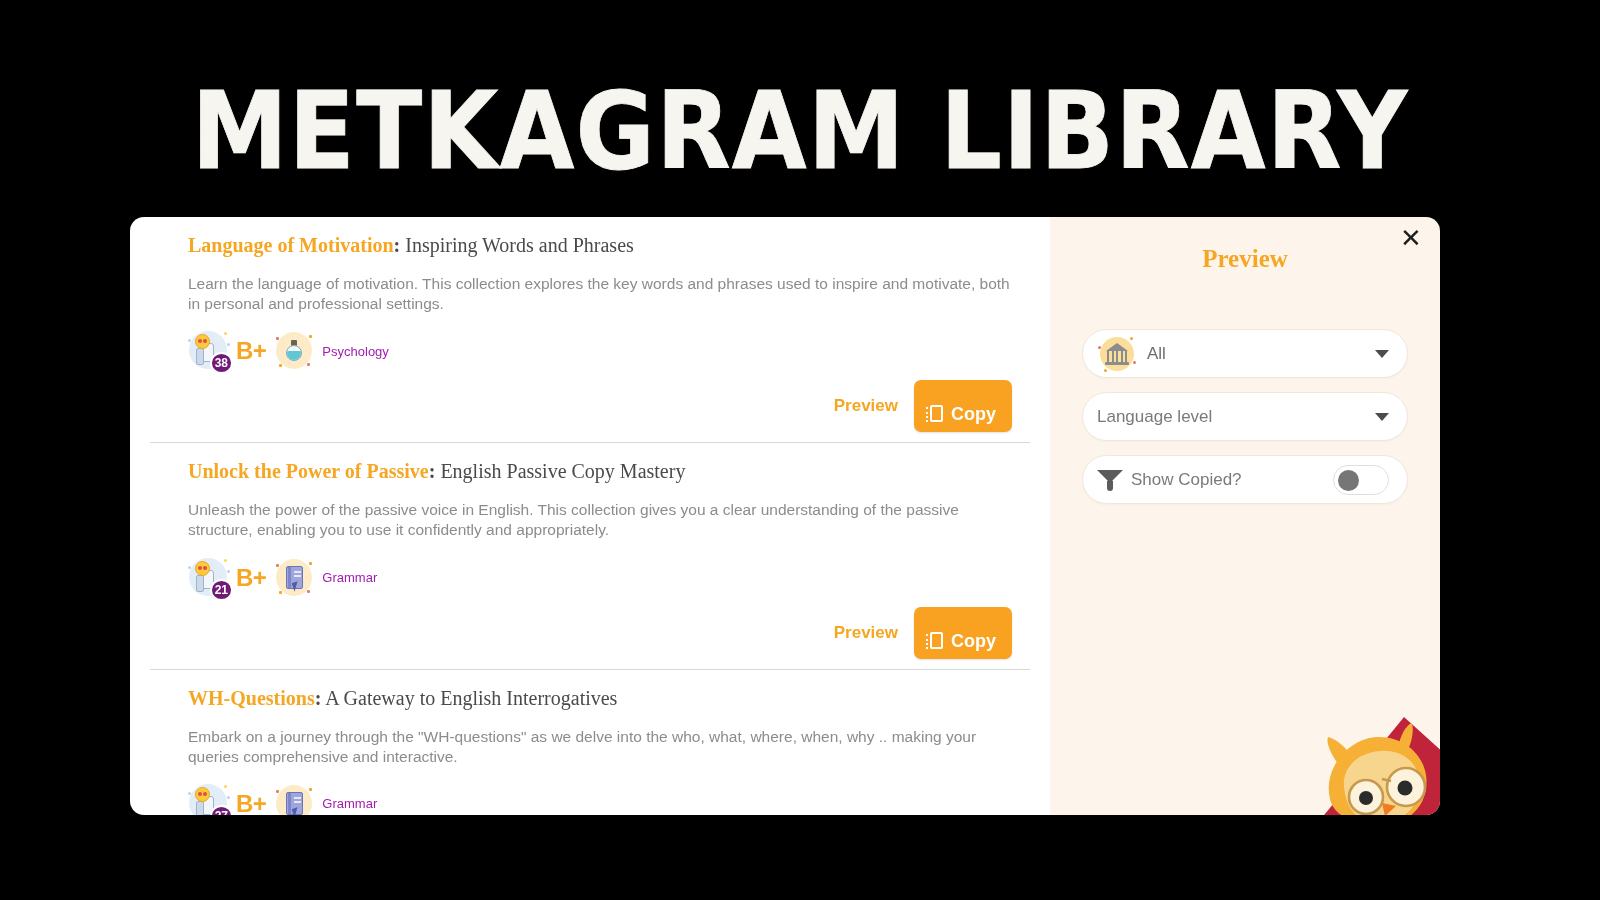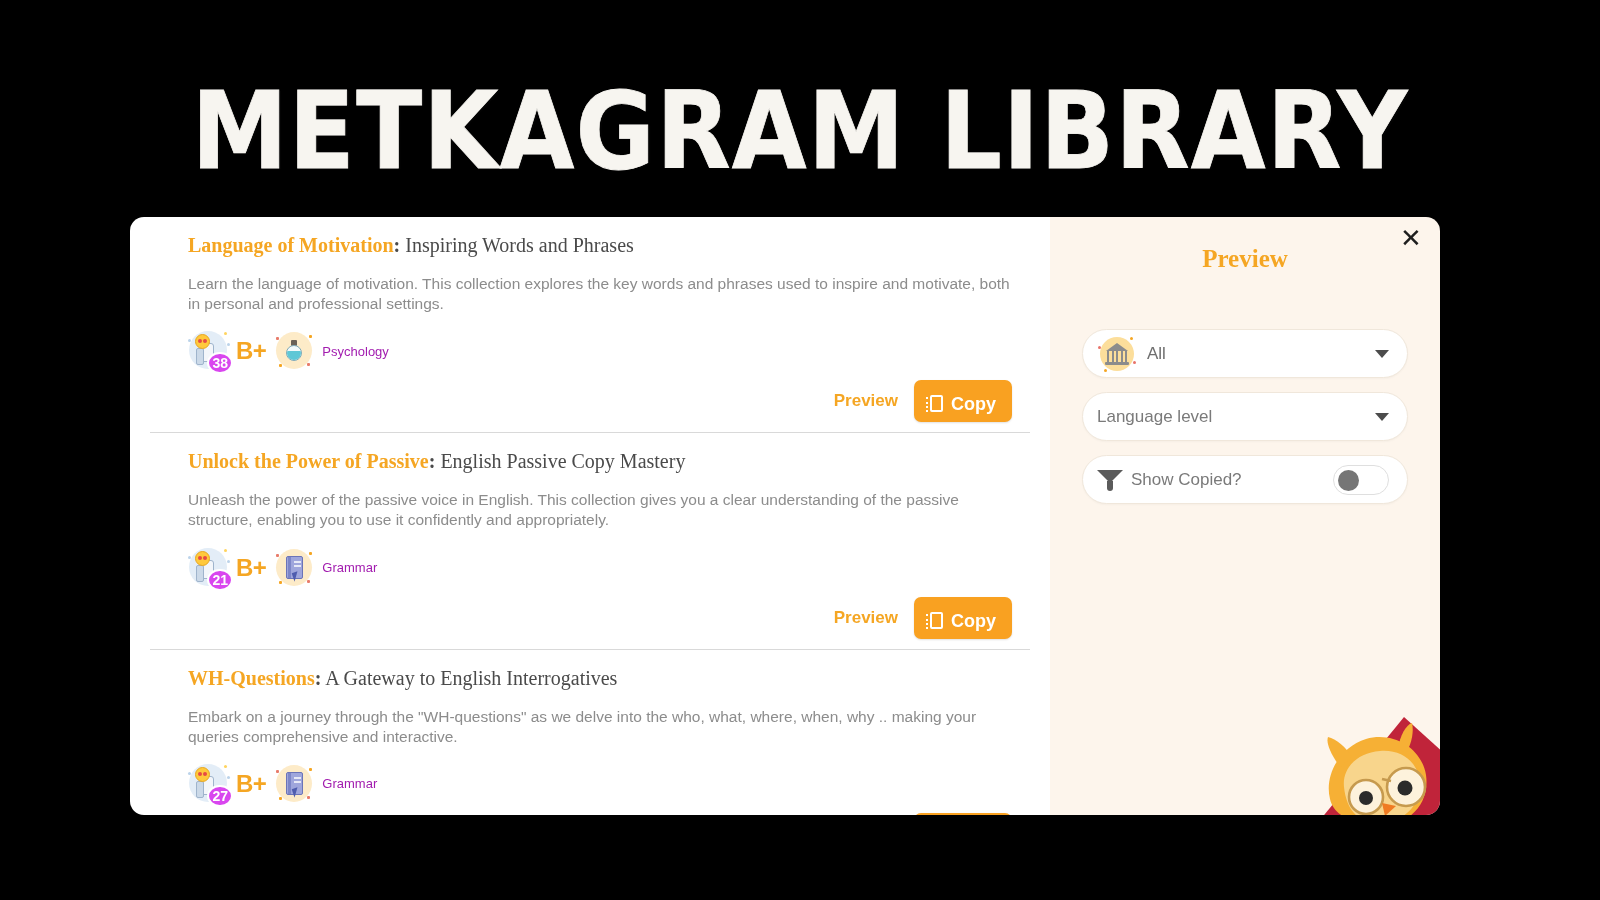--- a/index.html
+++ b/index.html
@@ -134,24 +134,24 @@
     position: absolute; width: 3px; height: 3px; border-radius: 50%;
     background: #FFD45E;
   }
   .likes-icon .s1 { right: 3px; top: 2px; }
   .likes-icon .s2 { right: 0px; top: 13px; background:#BBD3EA; }
   .likes-icon .s3 { left: 0px;  top: 9px;  background:#BBD3EA; }
   .likes-badge {
     position: absolute; right: -3px; bottom: -2px;
     min-width: 22px; height: 22px; padding: 0 3px;
     border-radius: 50%;
-    background: #d946ef;
+    background: #701a75;
     border: 2px solid #FFFFFF;
     color: #FFFFFF;
-    font-size: 14px; font-weight: 700;
+    font-size: 12px; font-weight: 700;
     display: flex; align-items: center; justify-content: center;
     line-height: 1;
   }
 
   .grade {
     color: #F5A623;
     font-weight: 700;
     font-size: 24px;
     margin: 0 8px 0 6px;
     letter-spacing: -0.5px;
@@ -246,21 +246,21 @@
     padding: 4px 2px;
   }
   .copy-btn {
     display: flex;
     align-items: center;
     gap: 8px;
     background: #F9A121;
     color: #FFFFFF;
     border: none;
     border-radius: 7px;
-    padding: 14px 16px 7px 12px;
+    padding: 24px 16px 7px 12px;
     font-size: 18px;
     font-weight: 700;
     cursor: pointer;
     font-family: "Liberation Sans", sans-serif;
     box-shadow: 0 1px 2px rgba(0,0,0,0.12);
   }
   .copy-glyph {
     position: relative;
     width: 17px; height: 19px; flex: none;
   }

